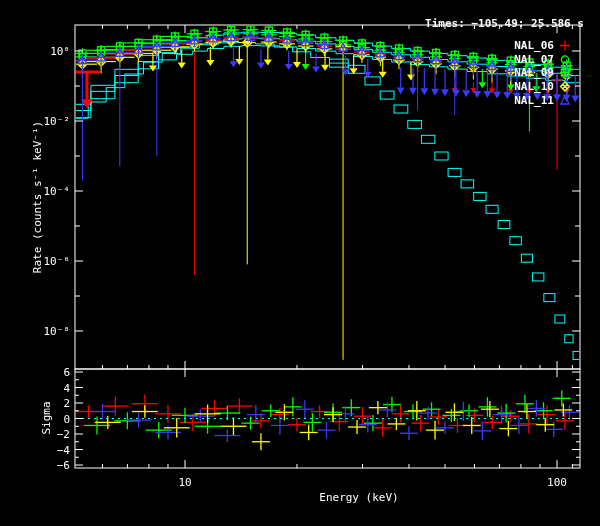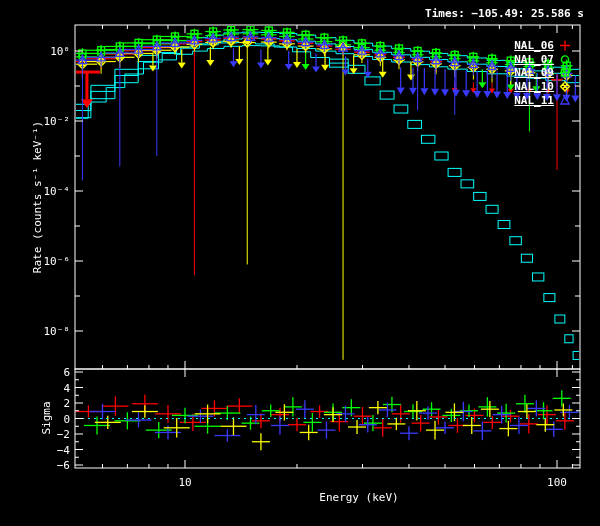--- a/index.html
+++ b/index.html
@@ -1,25 +1,25 @@
 <!DOCTYPE html>
 <html><head>
 <meta charset="utf-8">
 <style>
   html,body{margin:0;padding:0;background:#000;}
   #stage{position:relative;width:600px;height:526px;background:#000;overflow:hidden;
          font-family:"DejaVu Sans Mono",monospace;color:#fff;}
   #plot{position:absolute;left:0;top:0;}
   .lbl{position:absolute;font-size:11px;letter-spacing:0px;white-space:nowrap;color:#fff;}
-  #title{top:7px;right:16px;font-weight:bold;margin-left:28px;}
+  #title{top:17px;right:16px;font-weight:bold;margin-left:28px;}
   #ratelbl{top:197px;left:37px;transform:translate(-50%,-50%) rotate(-90deg);}
   #sigmalbl{top:418px;left:46px;transform:translate(-50%,-50%) rotate(-90deg);}
   #energylbl{top:491px;left:327px;transform:translateX(-50%);margin-left:32px;}
   #legend{position:absolute;top:39px;right:27px;}
-  .lgrow{display:flex;align-items:center;justify-content:flex-end;height:13.6px;text-decoration:underline;}
+  .lgrow{display:flex;align-items:center;justify-content:flex-end;height:13.6px;}
   .lgrow span{font-size:11px;font-weight:bold;}
   .lgrow svg{width:16px;height:13px;margin-left:3px;}
 </style>
 </head>
 <body>
 
 <div id="stage">
   <svg id="plot" width="600" height="526">
       <defs>
         <clipPath id="ct">

